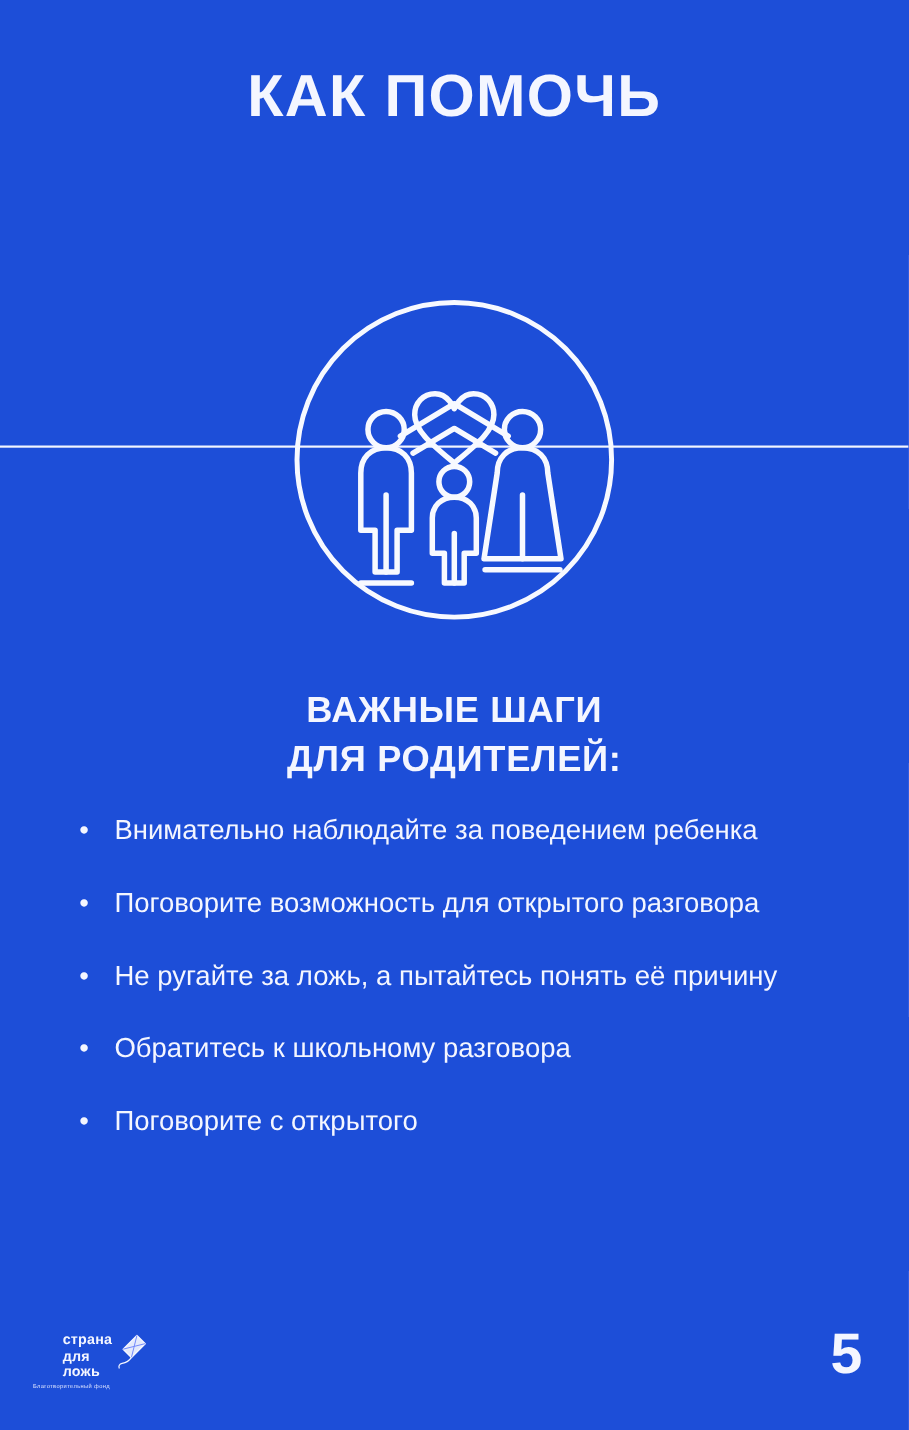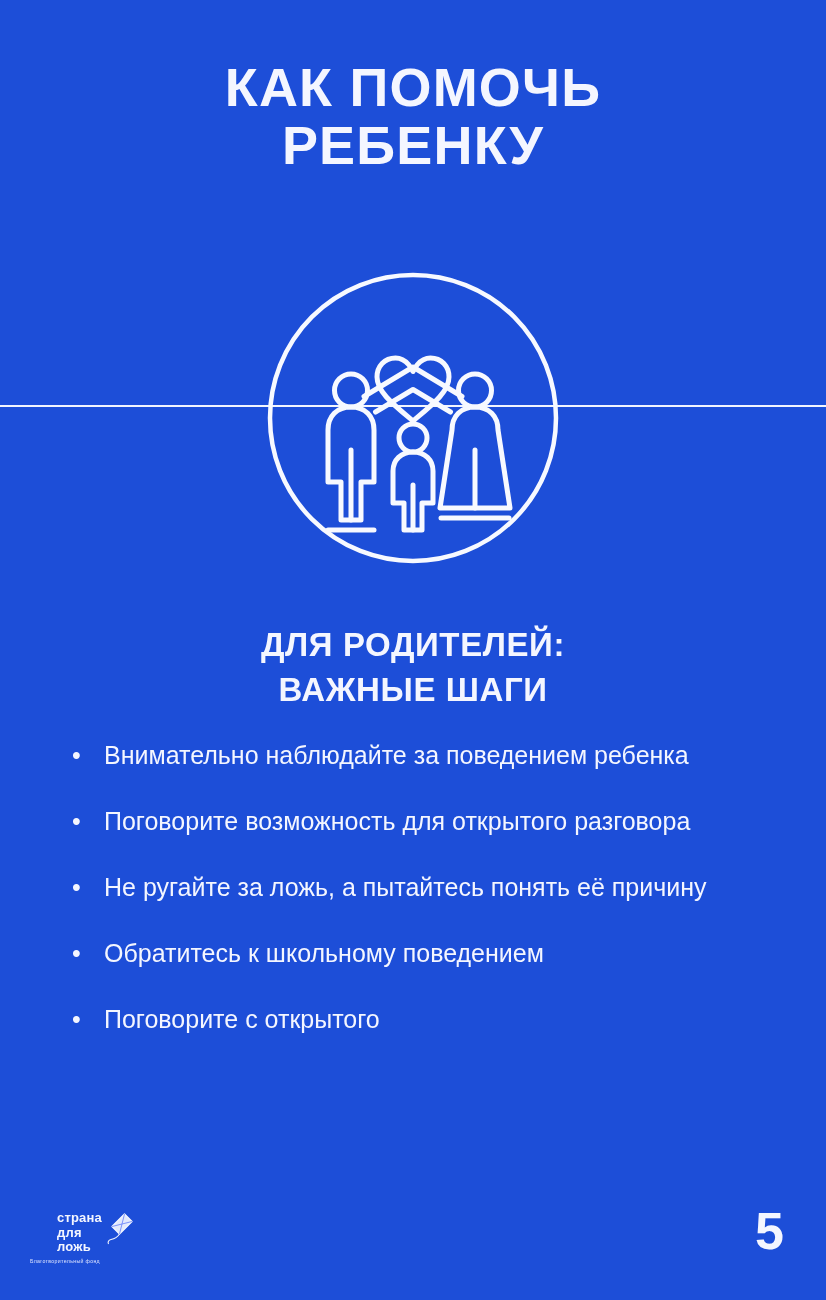--- a/index.html
+++ b/index.html
@@ -152,21 +152,20 @@
 </style>
 </head>
 <body>
 
 <div class="slide">
 
   <div class="divider"></div>
 
   <div class="title">
     <span class="title-line">КАК ПОМОЧЬ</span>
-    <span class="title-line">РЕБЕНКУ</span>
   </div>
 
   <div class="icon-wrap">
     <svg viewBox="0 0 292 292" xmlns="http://www.w3.org/2000/svg" fill="none" stroke="#f7f9ff" stroke-width="5" stroke-linecap="round" stroke-linejoin="round">
 
       <circle cx="146" cy="146" r="143" stroke-width="4.5"></circle>
 
       <path d="M146 99.5
                C146 99.5 140.5 86 128.5 86
                C117.5 86 110 94.5 110 105
@@ -188,36 +187,36 @@
       <line x1="208" y1="178" x2="208" y2="236"></line>
       <line x1="174" y1="246" x2="242" y2="246"></line>
 
       <circle cx="146" cy="166" r="14"></circle>
       <path d="M146 180 C134 180 126 188 126 199 L126 231 L137 231 L137 258 L155 258 L155 231 L166 231 L166 199 C166 188 158 180 146 180 Z"></path>
       <line x1="146" y1="213" x2="146" y2="258"></line>
     </svg>
   </div>
 
   <div class="subtitle">
+    <span class="subtitle-line">ВАЖНЫЕ ШАГИ</span>
     <span class="subtitle-line">ДЛЯ РОДИТЕЛЕЙ:</span>
-    <span class="subtitle-line">ВАЖНЫЕ ШАГИ</span>
   </div>
 
   <div class="steps">
     <div class="step">
       <span class="dot">•</span><span class="step-text">Внимательно наблюдайте за поведением ребенка</span>
     </div>
     <div class="step">
       <span class="dot">•</span><span class="step-text">Поговорите возможность для открытого разговора</span>
     </div>
     <div class="step">
       <span class="dot">•</span><span class="step-text">Не ругайте за ложь, а пытайтесь понять её причину</span>
     </div>
     <div class="step">
-      <span class="dot">•</span><span class="step-text">Обратитесь к школьному поведением</span>
+      <span class="dot">•</span><span class="step-text">Обратитесь к школьному разговора</span>
     </div>
     <div class="step">
       <span class="dot">•</span><span class="step-text">Поговорите с открытого</span>
     </div>
   </div>
 
   <div class="logo">
     <div class="logo-main">
       <div class="logo-words">
         <span class="logo-word">страна</span>

